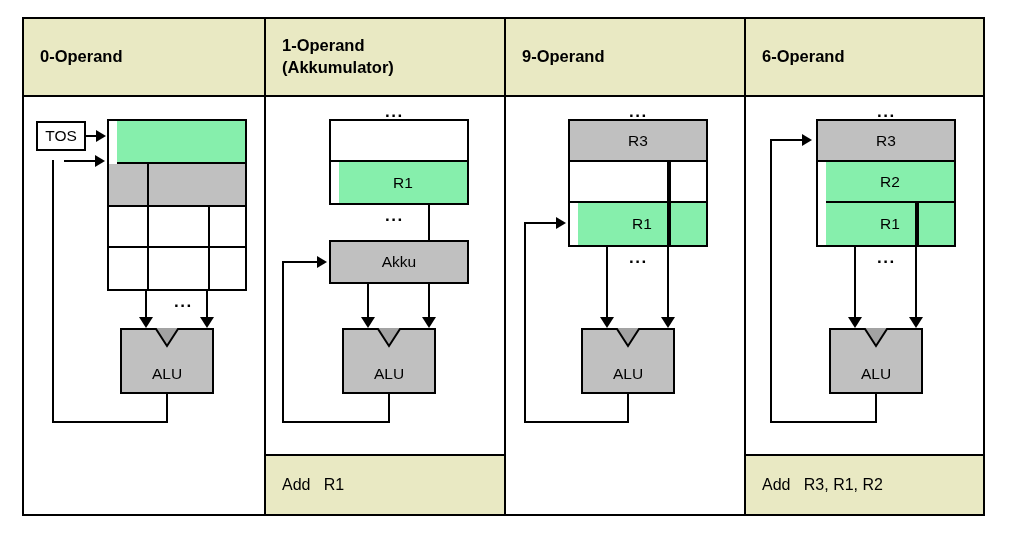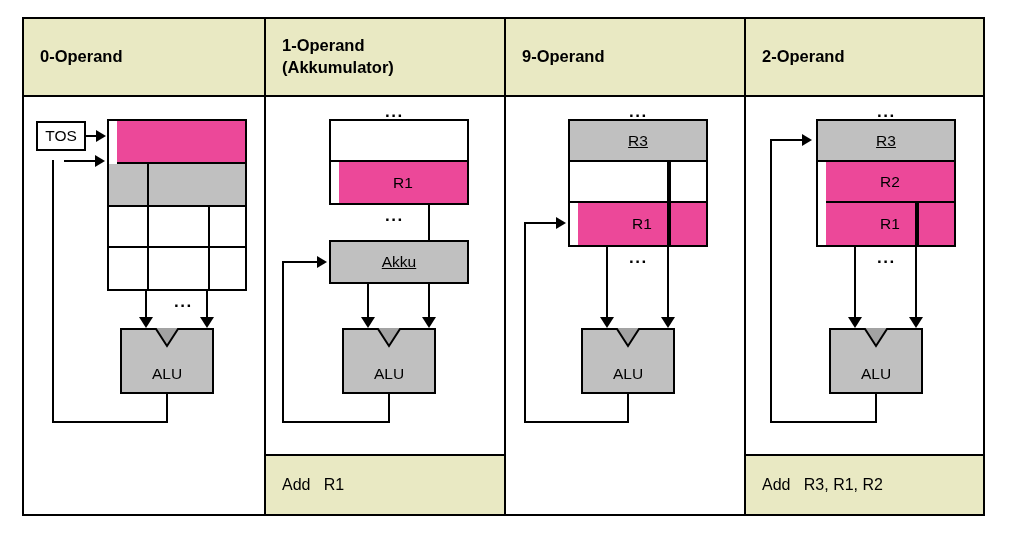--- a/index.html
+++ b/index.html
@@ -26,22 +26,22 @@
        background:#e9e9c3;border-top:2px solid #000;box-sizing:border-box;
        display:flex;align-items:center;padding-left:16px;
        font-size:16px;color:#000;white-space:pre;}
 
   
   .mem{position:absolute;border:2px solid #000;box-sizing:border-box;
        background:#fff;}
   .cell{position:absolute;left:0;right:0;box-sizing:border-box;
         display:flex;align-items:center;justify-content:center;
         font-size:15.5px;color:#000;}
-  .cell.lt{background:#ec4899;margin-left:8px;}
-  .cell.dk{background:#c0c0c0;text-decoration:underline;}
+  .cell.lt{background:#86efac;margin-left:8px;}
+  .cell.dk{background:#c0c0c0;}
   .cell.wh{background:#ffffff;}
   .cell.bb{border-bottom:2px solid #000;}
 
   .vsep{position:absolute;width:2px;background:#000;}
   .vline{position:absolute;width:2px;background:#000;}
   .hline{position:absolute;height:2px;background:#000;}
 
   .dots{position:absolute;font-size:17px;font-weight:bold;color:#000;
         letter-spacing:1.5px;line-height:1;}
 
@@ -192,21 +192,21 @@
         <div class="hline" style="left:18px;top:324px;width:105px;"></div>
         <div class="vline" style="left:18px;top:125px;height:201px;"></div>
         <div class="hline" style="left:18px;top:125px;width:39px;"></div>
         <div class="arrowrt" style="left:50px;top:120px;"></div>
       </div>
 
     </div>
 
     <div class="col" style="left:720px;width:239px;">
       <div class="hdr">
-        <span>2-Operand</span>
+        <span>6-Operand</span>
         <span></span>
       </div>
 
       <div class="body">
 
         <div class="dots" style="left:131px;top:6px;">...</div>
 
         <div class="mem" style="left:70px;top:22px;width:140px;height:128px;">
           <div class="cell dk bb" style="top:0;height:41px;">R3</div>
           <div class="cell lt bb" style="top:41px;height:41px;">R2</div>

